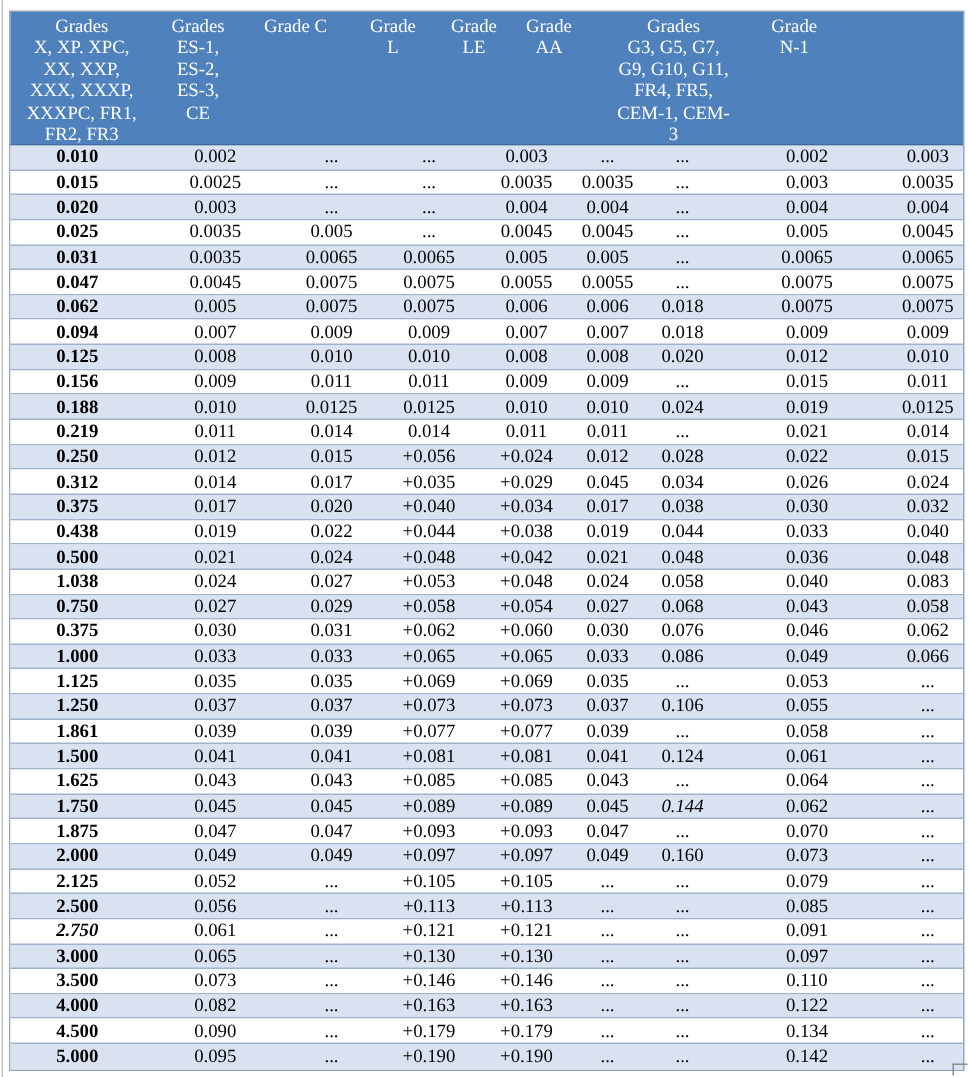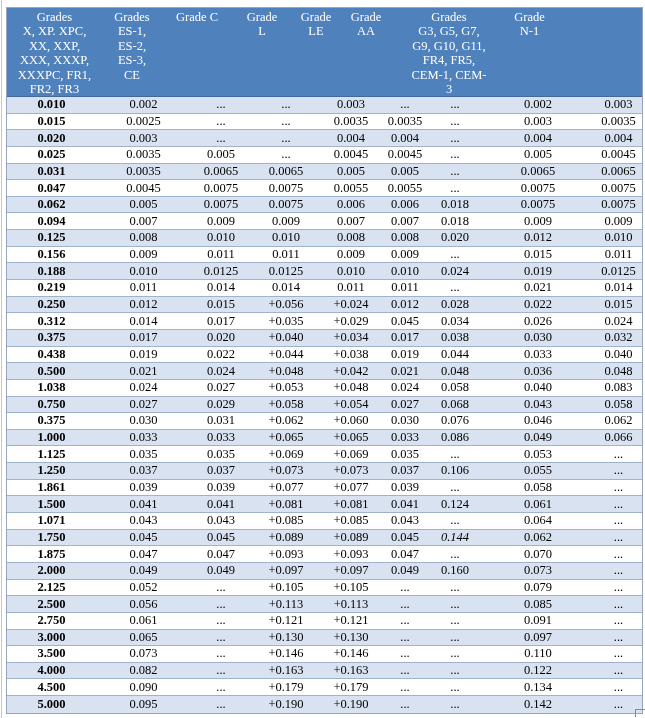--- a/index.html
+++ b/index.html
@@ -343,21 +343,21 @@
           <div class="td" style="width: 95px;">0.041</div>
           <div class="td" style="width: 60px;">0.041</div>
           <div class="td" style="width: 70px;">+0.081</div>
           <div class="td" style="width: 60px;">+0.081</div>
           <div class="td" style="width: 48px;">0.041</div>
           <div class="td" style="width: 52px;">0.124</div>
           <div class="td" style="width: 114px;">0.061</div>
           <div class="td" style="width: 47px;">...</div>
         </div>
         <div class="tr">
-          <div class="td thickness" style="width: 89px;">1.071</div>
+          <div class="td thickness" style="width: 89px;">1.625</div>
           <div class="td" style="width: 95px;">0.043</div>
           <div class="td" style="width: 60px;">0.043</div>
           <div class="td" style="width: 70px;">+0.085</div>
           <div class="td" style="width: 60px;">+0.085</div>
           <div class="td" style="width: 48px;">0.043</div>
           <div class="td" style="width: 52px;">...</div>
           <div class="td" style="width: 114px;">0.064</div>
           <div class="td" style="width: 47px;">...</div>
         </div>
         <div class="tr alt">
@@ -409,21 +409,21 @@
           <div class="td" style="width: 95px;">0.056</div>
           <div class="td" style="width: 60px;">...</div>
           <div class="td" style="width: 70px;">+0.113</div>
           <div class="td" style="width: 60px;">+0.113</div>
           <div class="td" style="width: 48px;">...</div>
           <div class="td" style="width: 52px;">...</div>
           <div class="td" style="width: 114px;">0.085</div>
           <div class="td" style="width: 47px;">...</div>
         </div>
         <div class="tr">
-          <div class="td thickness" style="width: 89px;">2.750</div>
+          <div class="td thickness" style="width: 89px; font-style: italic;">2.750</div>
           <div class="td" style="width: 95px;">0.061</div>
           <div class="td" style="width: 60px;">...</div>
           <div class="td" style="width: 70px;">+0.121</div>
           <div class="td" style="width: 60px;">+0.121</div>
           <div class="td" style="width: 48px;">...</div>
           <div class="td" style="width: 52px;">...</div>
           <div class="td" style="width: 114px;">0.091</div>
           <div class="td" style="width: 47px;">...</div>
         </div>
         <div class="tr alt">

